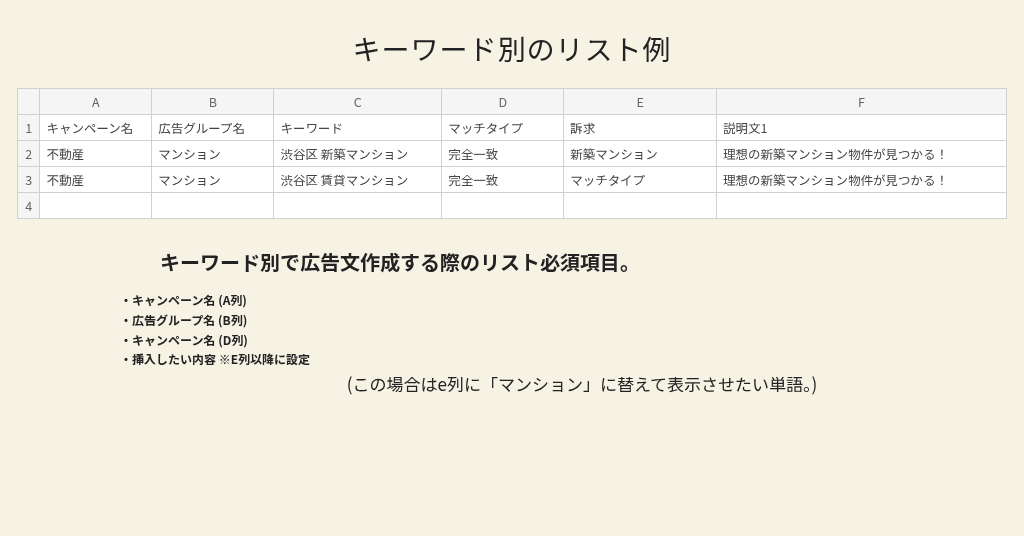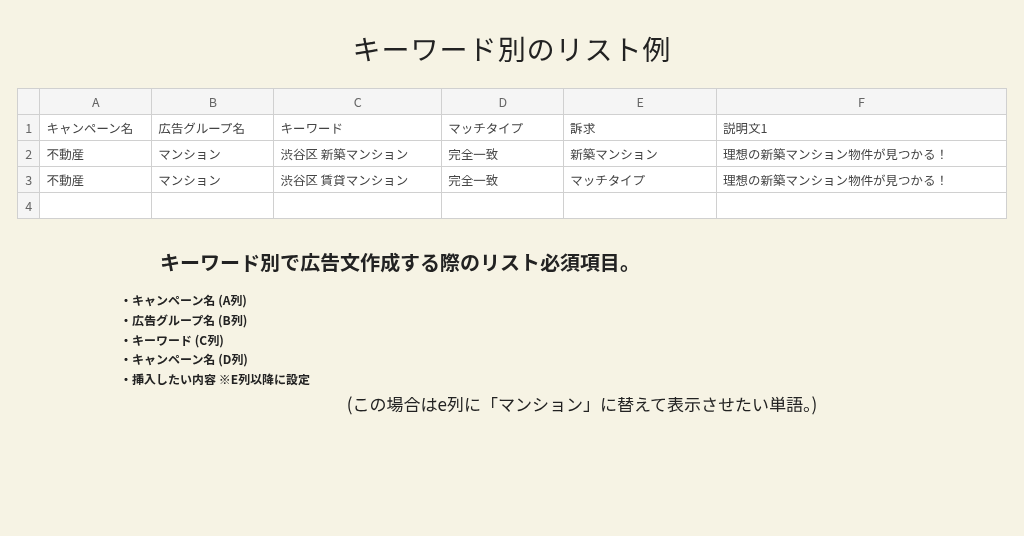--- a/index.html
+++ b/index.html
@@ -134,17 +134,16 @@
     <td></td>
   </tr>
 </tbody>
   </table>
 
 <div class="subtitle">キーワード別で広告文作成する際のリスト必須項目。</div>
 
 <ul class="bullets">
   <li>キャンペーン名 (A列)</li>
   <li>広告グループ名 (B列)</li>
-  <li>キーワード (C列)</li>
   <li>キャンペーン名 (D列)</li>
   <li>挿入したい内容 ※E列以降に設定</li>
 </ul>
 <div class="note">(この場合はe列に「マンション」に替えて表示させたい単語。)</div>
 
 </body></html>

